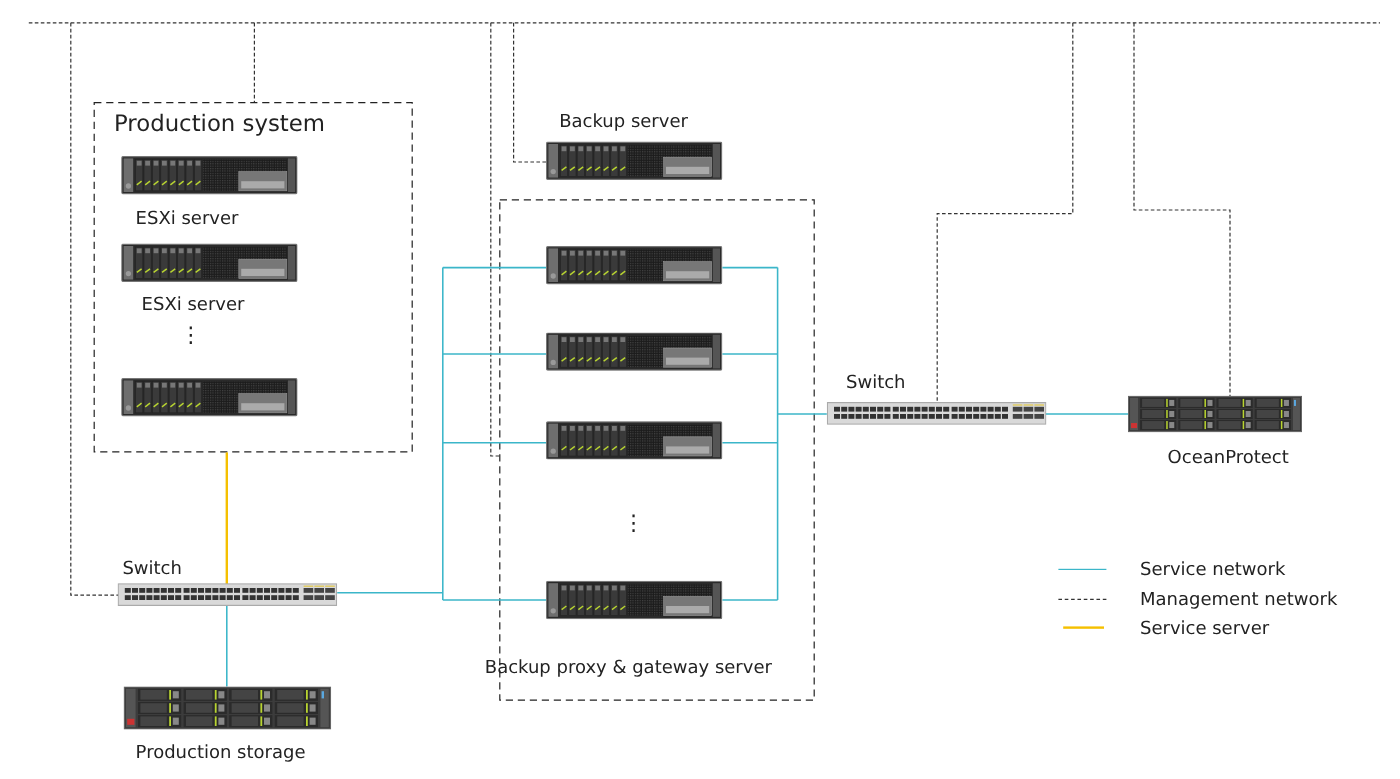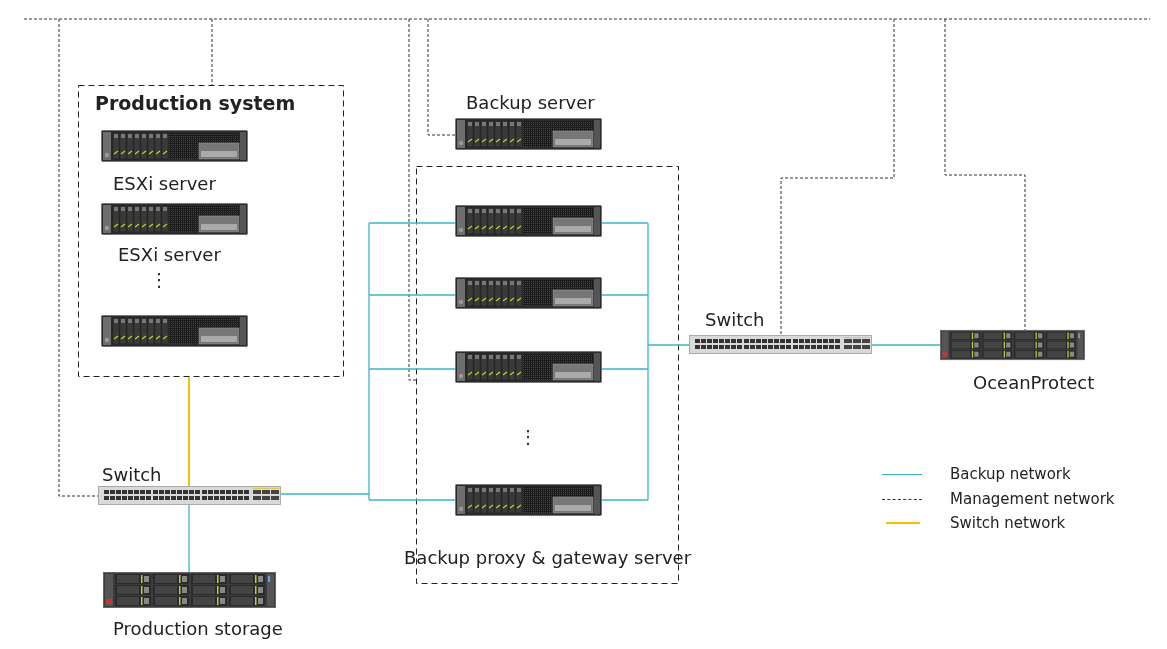--- a/index.html
+++ b/index.html
@@ -1,20 +1,20 @@
 <!DOCTYPE html>
 <html><head>
 <meta charset="utf-8">
 <style>
   html, body { margin:0; padding:0; background:#ffffff; }
   body { width:1167px; height:649px; position:relative; overflow:hidden;
          font-family:"DejaVu Sans", "Liberation Sans", sans-serif; color:#222; }
   svg#wires { position:absolute; left:0; top:0; width:1167px; height:649px; }
-  .label { position:absolute; white-space:nowrap; color:#222; font-size:18px; }
-  .group-title { font-size:19px;font-weight:bold; }
+  .label { position:absolute; white-space:nowrap; color:#222; font-size:15px; }
+  .group-title { font-size:19px; }
   .dev { position:absolute; }
   .legend-row { position:absolute; display:flex; align-items:center; font-size:15px; color:#222; }
   .legend-line { width:40px; height:0; margin-right:28px; }
   .dots { position:absolute; font-size:18px; line-height:7px; text-align:center; width:10px; }
 </style>
 </head>
 <body>
 
 <svg id="wires" xmlns="http://www.w3.org/2000/svg">
   <g fill="none" stroke="#333" stroke-width="1" stroke-dasharray="3,2">
@@ -608,23 +608,23 @@
                <rect x="152" y="25" width="1.5" height="8" fill="#b8d430"></rect>
                <rect x="155" y="26" width="5" height="6" fill="#888"></rect>
     <rect x="164" y="2" width="7" height="32" fill="#555"></rect>
     <rect x="165" y="4" width="2" height="6" fill="#5aa8e0"></rect>
   </svg></div>
 <div class="label" style="left:973px;top:372px;text-align:right;">OceanProtect</div>
 
 <div>
   <div class="legend-row" style="left:882px;top:465px;">
     <span class="legend-line" style="border-top:1.3px solid #3bb6c9;"></span>
-    <span>Backup network</span>
+    <span>Service network</span>
   </div>
   <div class="legend-row" style="left:882px;top:490px;">
     <span class="legend-line" style="border-top:1px dashed #333;"></span>
     <span>Management network</span>
   </div>
   <div class="legend-row" style="left:882px;top:514px;">
     <span class="legend-line" style="border-top:2px solid #f5c000;width:34px;margin-left:4px;margin-right:30px;"></span>
-    <span>Switch network</span>
+    <span>Service server</span>
   </div>
 </div>
 
 </body></html>

